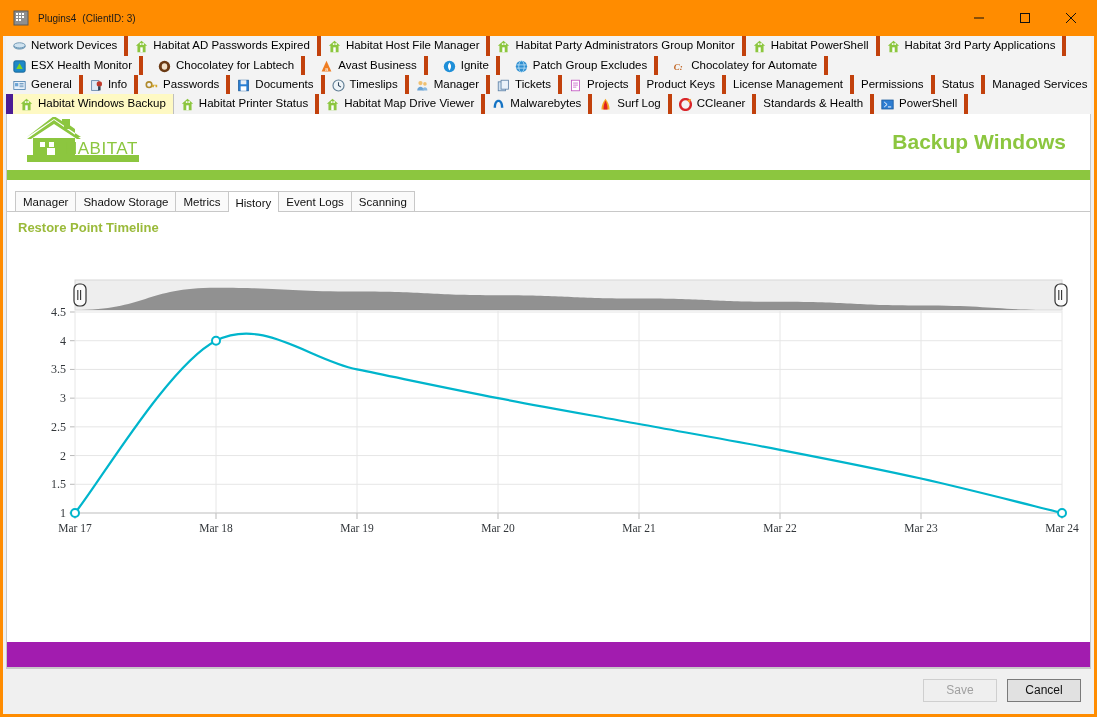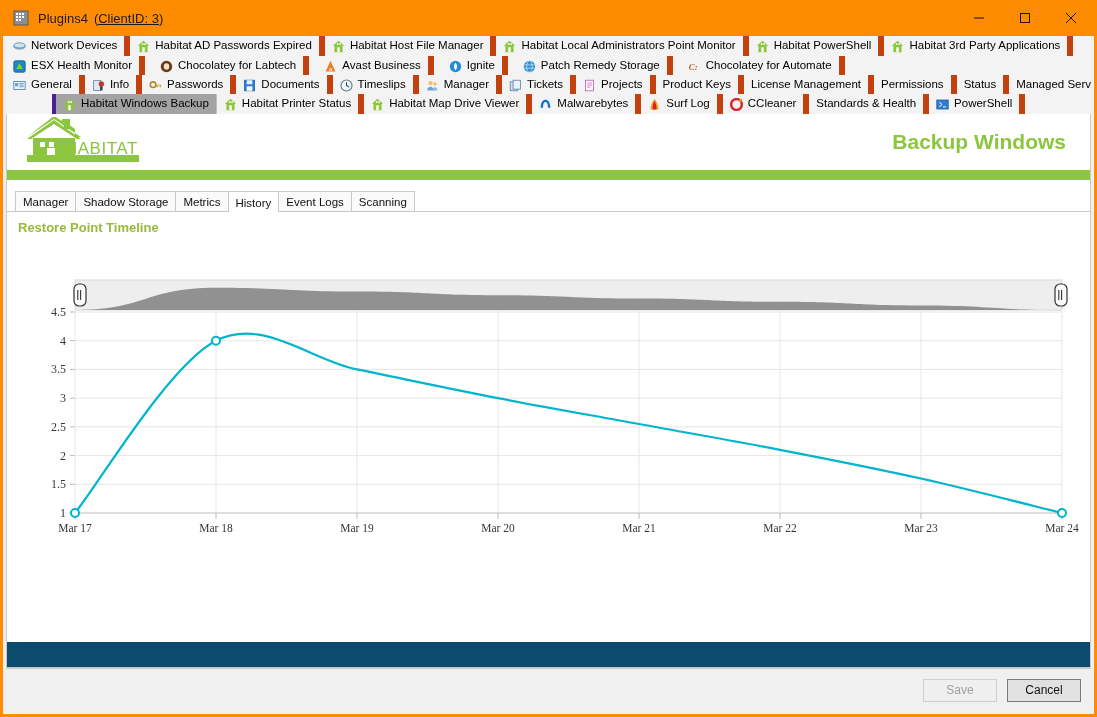--- a/index.html
+++ b/index.html
@@ -22,23 +22,23 @@
     position: absolute; top: 0; left: 0; right: 0;
     height: 36px;
     background: #ff8c00;
     display: flex; align-items: center;
   }
   .title-icon {
     width: 18px; height: 18px; margin-left: 9px; margin-right: 8px;
     flex: none;
   }
   .title-text {
-    font-size: 13px; color: #1a1a1a; white-space: nowrap; text-align: right;
-  }
-  .title-sub { margin-left: 6px; text-decoration: underline; }
+    font-size: 10px; color: #1a1a1a; white-space: nowrap; text-align: right;
+  }
+  .title-sub { margin-left: 6px; }
   .win-controls { margin-left: auto; display: flex; height: 36px; }
   .win-btn {
     width: 46px; height: 36px;
     display: flex; align-items: center; justify-content: center;
     color: #121212; font-size: 15px; line-height: 1;
   }
 
   
   .tabstrip {
     position: absolute; left: 3px; right: 3px;
@@ -48,40 +48,39 @@
     font-size: 11.5px; color: #000;
     overflow: hidden;
   }
   .tabstrip.r1 { top: 36px; }
   .tabstrip.r2 { top: 56px; gap: 8px; }
   .tabstrip.r3 { top: 75px; }
   .tabstrip.r4 { top: 94px; }
   .tabstrip .tab {
     display: flex; align-items: center;
     padding: 0 7px;
-    border-right: 6px solid #c2410c;
+    border-right: 4px solid #c2410c;
     white-space: nowrap;
     background: #f3f3f3;
     line-height: 1;
   }
   .tabstrip .tab.selected {
-    background: #a3a3a3;
+    background: #fef9c3;
     border-right: 1px solid #bfbfbf;
-    border-left: 4px solid #4c1d95;
-    margin-left: 46px;
+    border-left: 7px solid #4c1d95;
   }
   .tabstrip.r4 .tab.selected { font-weight: normal; }
   .tab .ic { margin-right: 5px; display: inline-flex; flex: none; }
   .tabstrip .filler { flex: 1; background: #f3f3f3; }
 
   
   .body {
     position: absolute; left: 3px; right: 3px;
     top: 114px; bottom: 46px;
-    background: #0c4a6e;
+    background: #a21caf;
     border: 1px solid #c8c8c8;
     border-top: none;
   }
   .brandbar {
     position: relative;
     height: 56px;
     background: #ffffff;
     display: flex; align-items: center;
   }
   .logo { margin-left: 14px; }
@@ -225,21 +224,21 @@
       </div>
       <div class="tab">
         <span class="ic">
           <svg width="13" height="13" viewBox="0 0 16 16">
             <polygon points="8,1 15,7 13,7 13,15 3,15 3,7 1,7" fill="#8cc63f"></polygon>
             <rect x="6" y="4" width="2" height="2" fill="#fff"></rect>
             <rect x="9" y="4" width="2" height="2" fill="#fff"></rect>
             <rect x="6.5" y="9" width="3" height="6" fill="#fff"></rect>
           </svg>
         </span>
-        <span>Habitat Local Administrators Point Monitor</span>
+        <span>Habitat Party Administrators Group Monitor</span>
       </div>
       <div class="tab">
         <span class="ic">
           <svg width="13" height="13" viewBox="0 0 16 16">
             <polygon points="8,1 15,7 13,7 13,15 3,15 3,7 1,7" fill="#8cc63f"></polygon>
             <rect x="6" y="4" width="2" height="2" fill="#fff"></rect>
             <rect x="9" y="4" width="2" height="2" fill="#fff"></rect>
             <rect x="6.5" y="9" width="3" height="6" fill="#fff"></rect>
           </svg>
         </span>
@@ -296,21 +295,21 @@
         <span>Ignite</span>
       </div>
       <div class="tab">
         <span class="ic">
           <svg width="13" height="13" viewBox="0 0 16 16">
             <circle cx="8" cy="8" r="7" fill="#2f8fd1"></circle>
             <path d="M1.5 6 h13 M1.5 10 h13" stroke="#bfe3f7" stroke-width="1"></path>
             <ellipse cx="8" cy="8" rx="3.4" ry="7" fill="none" stroke="#bfe3f7"></ellipse>
           </svg>
         </span>
-        <span>Patch Remedy Storage</span>
+        <span>Patch Group Excludes</span>
       </div>
       <div class="tab">
         <span class="ic">
           <svg width="13" height="13" viewBox="0 0 16 16">
             <text x="1" y="12" font-size="11" font-style="italic" font-weight="bold" fill="#c0601b" font-family="Liberation Serif, serif">C:</text>
           </svg>
         </span>
         <span>Chocolatey for Automate</span>
       </div>
       <div class="filler"></div>

